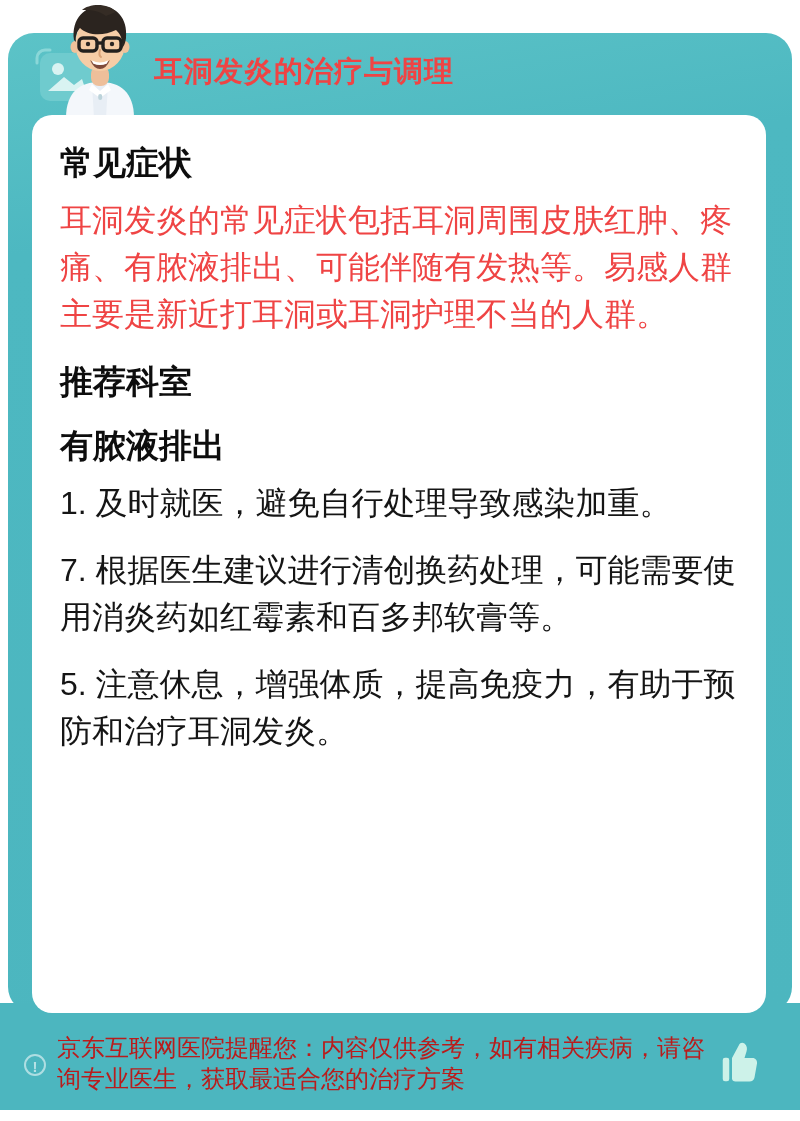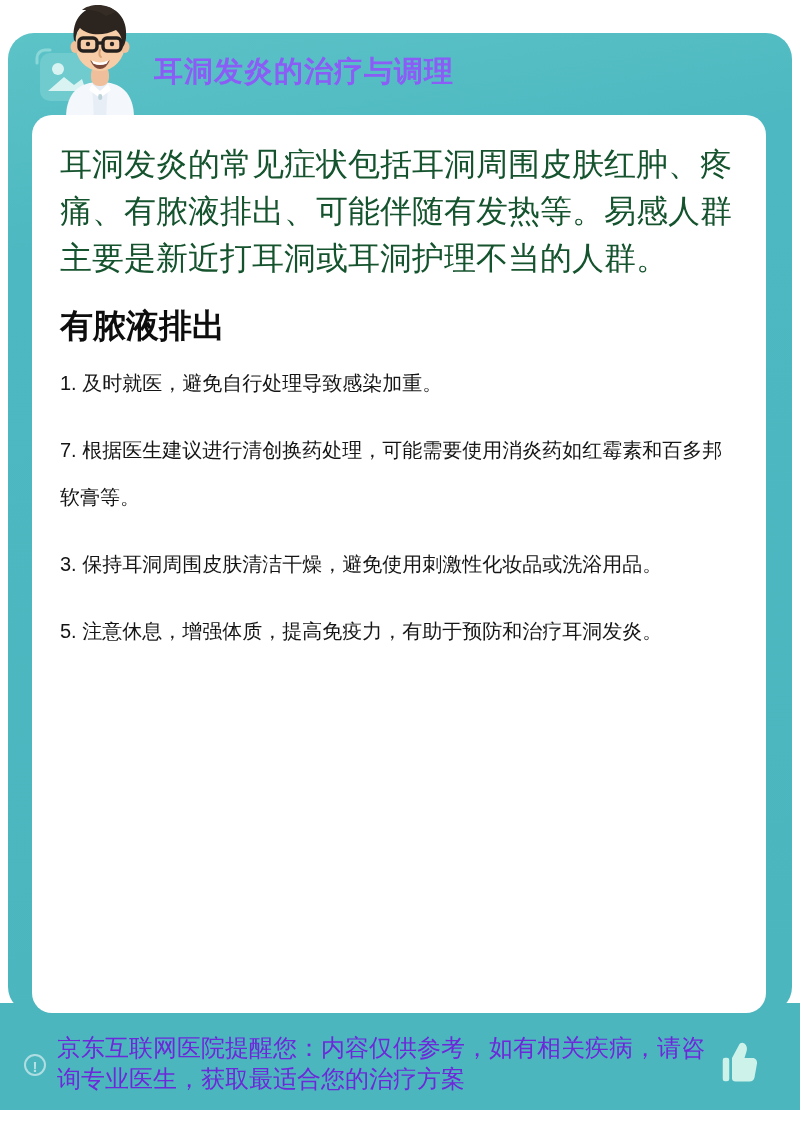--- a/index.html
+++ b/index.html
@@ -15,55 +15,55 @@
     background:linear-gradient(170deg,#5cc3c7 0%,#4db8c1 20%,#4cb6bf 100%);
   }
   
   .footer-band{
     position:absolute;left:0;top:1003px;width:800px;height:107px;
     background:#4cb6bf;
   }
   
   .header-title{
     position:absolute;left:154px;top:52px;
-    font-size:29px;font-weight:bold;color:#8b5cf6;letter-spacing:1px;
+    font-size:29px;font-weight:bold;color:#ef4444;letter-spacing:1px;
   }
   .photo-icon{
     position:absolute;left:34px;top:47px;width:66px;height:60px;
   }
   .avatar{
     position:absolute;left:52px;top:2px;width:96px;height:116px;
   }
   
   .card{
     position:absolute;left:32px;top:115px;width:734px;height:898px;
     background:#ffffff;border-radius:20px;box-sizing:border-box;
     padding:26px 28px;color:#151515;overflow:hidden;
   }
   .card h2{
     font-size:33px;font-weight:bold;color:#0d0d0d;
     margin:24px 0 14px 0;line-height:40px;
   }
   .card h2:first-child{margin-top:2px;}
   .card p{
-    font-size:32px;line-height:47px;margin:0 0 6px 0;color:#14532d;
+    font-size:32px;line-height:47px;margin:0 0 6px 0;color:#ef4444;
   }
   .card .list-item{
-    font-size:20px;line-height:47px;margin:0 0 20px 0;color:#151515;
+    font-size:32px;line-height:47px;margin:0 0 20px 0;color:#151515;
   }
   
   .info-icon{
     position:absolute;left:24px;top:1054px;width:22px;height:22px;
     border:2px solid rgba(255,255,255,0.55);border-radius:50%;
     color:rgba(255,255,255,0.6);font-size:15px;font-weight:bold;
     text-align:center;line-height:22px;box-sizing:border-box;
   }
   .disclaimer{
     position:absolute;left:57px;top:1032px;width:656px;
-    font-size:24px;line-height:31px;color:#6d28d9;
+    font-size:24px;line-height:31px;color:#b91c1c;
   }
   .thumb-icon{
     position:absolute;left:712px;top:1036px;width:52px;height:52px;
   }
 </style>
 </head>
 <body>
 
 <div class="bubble"></div>
 <div class="footer-band"></div>
@@ -103,25 +103,26 @@
   <path d="M40 58.5 q8 4 16 0 l-1 3 q-7 3-14 0 Z" fill="#ffffff"></path>
 
   <path d="M40 82 l8 7 l8-7 l3 6 l-11 8 l-11-8 Z" fill="#ffffff"></path>
   <rect x="46.2" y="92" width="4" height="6" rx="2" fill="#bcd3da"></rect>
 </svg>
 
 <div class="header-title">耳洞发炎的治疗与调理</div>
 
 <div class="card">
   <div id="sections-root">
+      <h2>常见症状</h2>
       <p>耳洞发炎的常见症状包括耳洞周围皮肤红肿、疼痛、有脓液排出、可能伴随有发热等。易感人群主要是新近打耳洞或耳洞护理不当的人群。</p>
+      <h2>推荐科室</h2>
       <h2>有脓液排出</h2>
       <div class="list-item">1. 及时就医，避免自行处理导致感染加重。</div>
       <div class="list-item">7. 根据医生建议进行清创换药处理，可能需要使用消炎药如红霉素和百多邦软膏等。</div>
-      <div class="list-item">3. 保持耳洞周围皮肤清洁干燥，避免使用刺激性化妆品或洗浴用品。</div>
       <div class="list-item">5. 注意休息，增强体质，提高免疫力，有助于预防和治疗耳洞发炎。</div>
     </div>
 </div>
 
 <div class="info-icon">!</div>
 <div class="disclaimer">京东互联网医院提醒您：内容仅供参考，如有相关疾病，请咨询专业医生，获取最适合您的治疗方案</div>
 <svg class="thumb-icon" viewBox="0 0 52 52">
   <path d="M20 22 l7-13 c1-2.5 3.5-3 5.5-1.5 c2.5 2 3 5 2 8 l-2 6.5 h8 c3 0 5 2.5 4.5 5.5 l-2.5 14 c-0.5 2.5-2.5 4-5 4 h-14 c-2 0-3.5-1-3.5-3 Z" fill="#cdf2e9"></path>
   <rect x="10" y="21" width="8" height="25" rx="3" fill="#cdf2e9" stroke="#4cb6bf" stroke-width="1.5"></rect>
 </svg>

